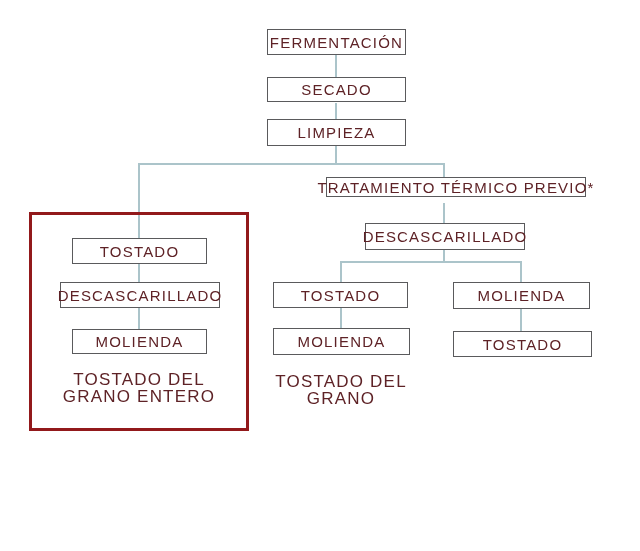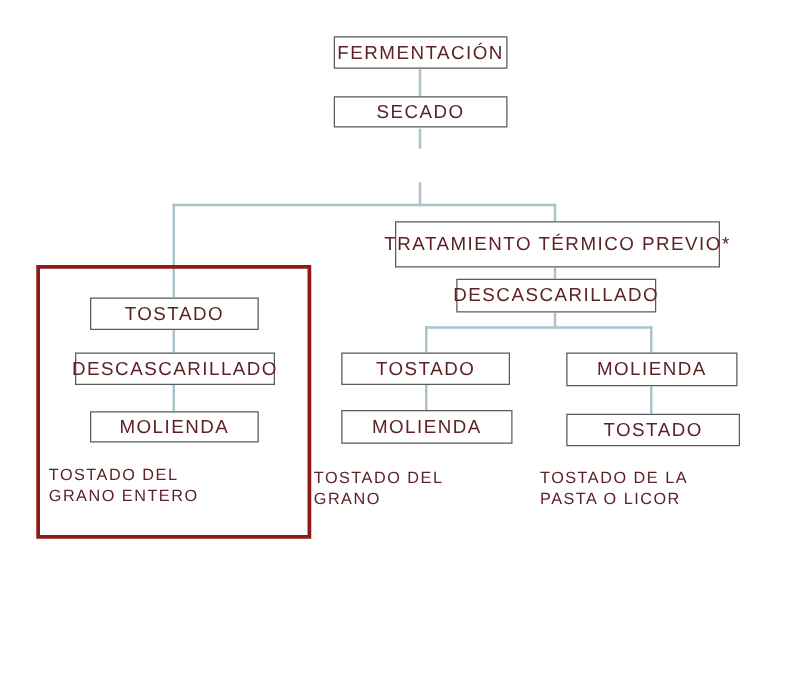--- a/index.html
+++ b/index.html
@@ -10,22 +10,22 @@
   .node{
     position:absolute;background:#ffffff;
     border:1px solid var(--box-border,#5a5a5c);
     color:var(--maroon,#5e2226);
     display:flex;align-items:center;justify-content:center;
     font-size:15px;letter-spacing:1.2px;white-space:nowrap;
     box-sizing:border-box;z-index:3;
   }
   .line{position:absolute;background:var(--connector,#abc4ca);z-index:1;}
   .caption{
-    position:absolute;color:var(--maroon,#5e2226);
-    font-size:13px;line-height:17px;letter-spacing:1.2px;white-space:pre-line;z-index:3;
+    position:absolute;color:var(--maroon,#5e2226);text-align:center;
+    font-size:17px;line-height:17px;letter-spacing:1.2px;white-space:pre-line;z-index:3;
   }
   .highlight-box{
     position:absolute;border:3px solid var(--highlight,#92191b);
     background:transparent;box-sizing:border-box;z-index:5;
   }
   .footnote{
     position:absolute;color:var(--footnote,#3b3b3b);
     font-size:12.5px;line-height:15.5px;white-space:pre-line;z-index:3;
   }
 </style>
@@ -45,35 +45,34 @@
   <div class="line" style="left:340px;top:261px;width:182px;height:2px;"></div>
   <div class="line" style="left:340px;top:261px;width:2px;height:21px;"></div>
   <div class="line" style="left:520px;top:261px;width:2px;height:21px;"></div>
   <div class="line" style="left:340px;top:308px;width:2px;height:20px;"></div>
   <div class="line" style="left:520px;top:309px;width:2px;height:22px;"></div>
   <div class="line" style="left:138px;top:264px;width:2px;height:18px;"></div>
   <div class="line" style="left:138px;top:308px;width:2px;height:21px;"></div>
 
   <div class="node" style="left:267px;top:29px;width:139px;height:26px;">FERMENTACIÓN</div>
   <div class="node" style="left:267px;top:77px;width:139px;height:25px;">SECADO</div>
+  <div class="node" style="left:267px;top:119px;width:139px;height:27px;">LIMPIEZA</div>
 
-  <div class="node" style="left:316px;top:177px;width:260px;height:37px;">TRATAMIENTO TÉRMICO PREVIO*</div>
+  <div class="node" style="left:326px;top:177px;width:260px;height:20px;">TRATAMIENTO TÉRMICO PREVIO*</div>
   <div class="node" style="left:365px;top:223px;width:160px;height:27px;">DESCASCARILLADO</div>
 
   <div class="highlight-box" style="left:29px;top:212px;width:220px;height:219px;"></div>
   <div class="node" style="left:72px;top:238px;width:135px;height:26px;">TOSTADO</div>
   <div class="node" style="left:60px;top:282px;width:160px;height:26px;">DESCASCARILLADO</div>
   <div class="node" style="left:72px;top:329px;width:135px;height:25px;">MOLIENDA</div>
   <div class="caption" style="left:39px;top:371px;width:200px;">TOSTADO DEL
 GRANO ENTERO</div>
 
   <div class="node" style="left:273px;top:282px;width:135px;height:26px;">TOSTADO</div>
   <div class="node" style="left:273px;top:328px;width:137px;height:27px;">MOLIENDA</div>
   <div class="caption" style="left:251px;top:373px;width:180px;">TOSTADO DEL
 GRANO</div>
 
   <div class="node" style="left:453px;top:282px;width:137px;height:27px;">MOLIENDA</div>
   <div class="node" style="left:453px;top:331px;width:139px;height:26px;">TOSTADO</div>
-  <div class="caption" style="left:432px;top:373px;width:180px;">TOSTADO DE LA
-PASTA O LICOR</div>
 
 
 </div>
 
 </body></html>

